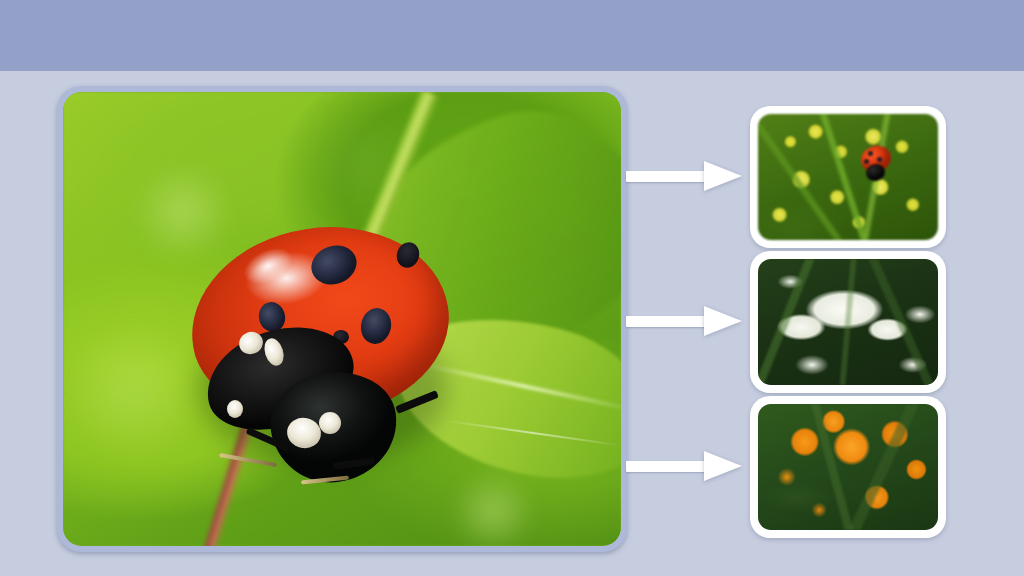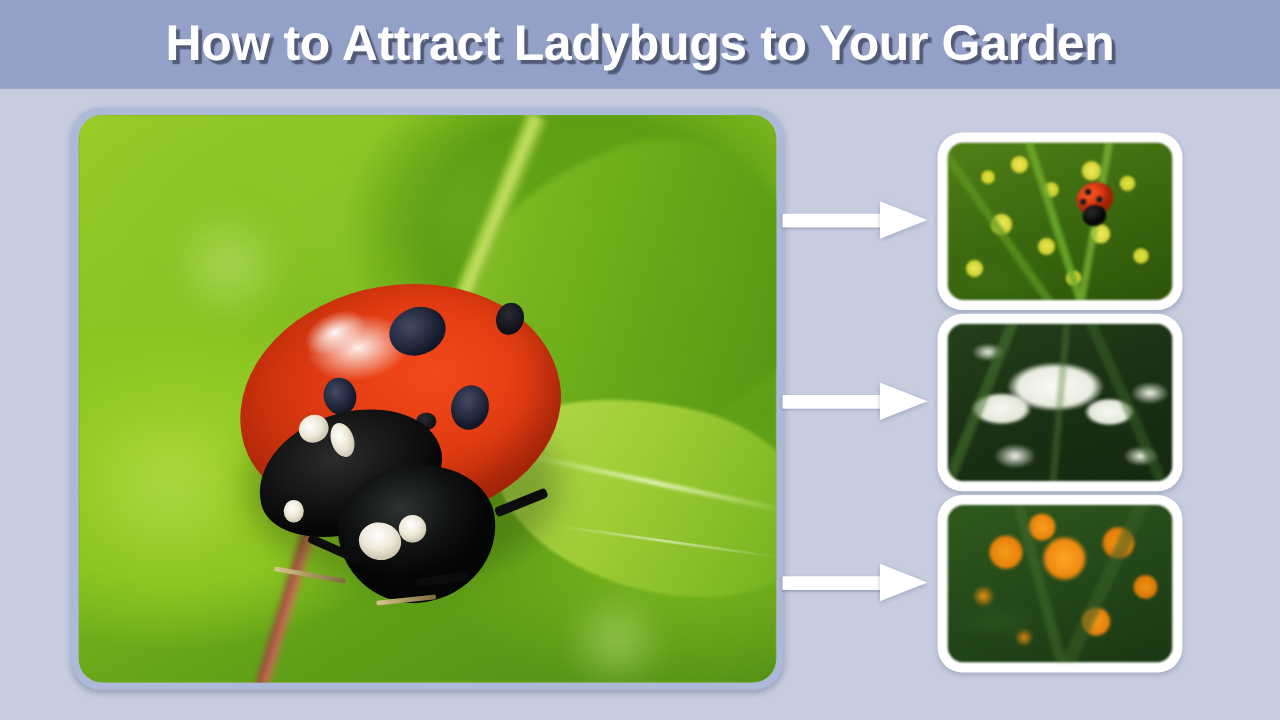--- a/index.html
+++ b/index.html
@@ -371,21 +371,20 @@
       radial-gradient(ellipse 30% 18% at 22% 74%, rgba(46,82,30,0.8) 0%, rgba(46,82,30,0) 70%);
     filter: blur(1.1px);
   }
 </style>
 </head>
 <body>
 
 <div id="slide">
 
   <div id="header-band"></div>
-  <div id="header-title">How to Attract Ladybugs to Your Garden</div>
 
   <div id="hero-frame">
     <div id="hero-photo">
       <div class="hp-layer" id="hp-bg"></div>
       <div class="hp-layer" id="hp-bokeh"></div>
       <div class="hp-layer" id="hp-leaf-a"></div>
       <div class="hp-layer" id="hp-stem"></div>
       <div class="hp-layer" id="hp-leaf-b"></div>
       <div class="hp-layer" id="hp-leaf-b-vein"></div>
       <div class="hp-layer" id="hp-redstem"></div>

